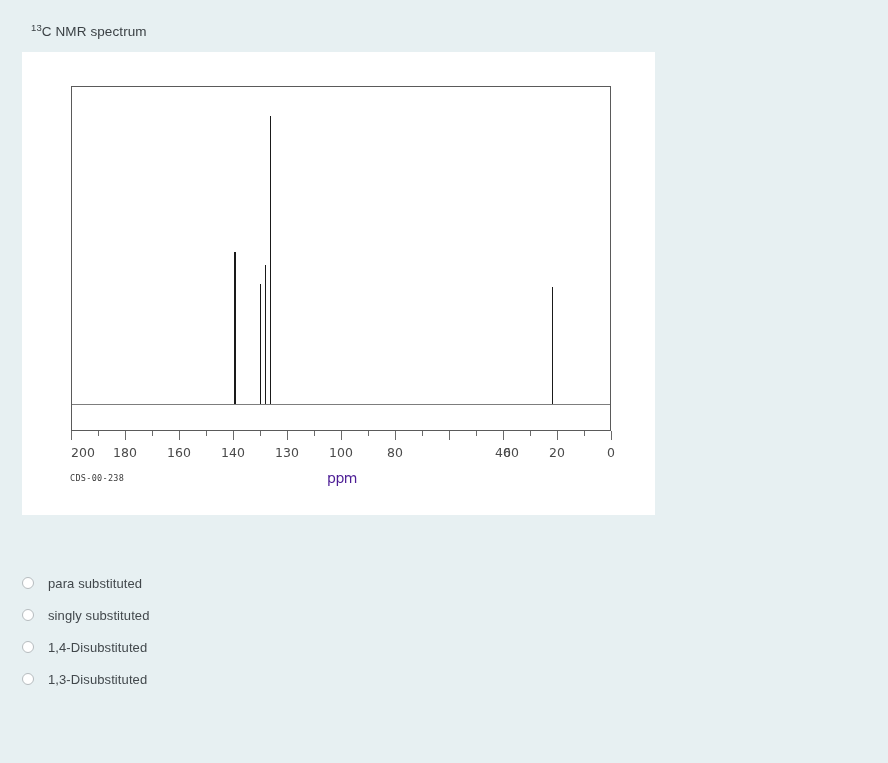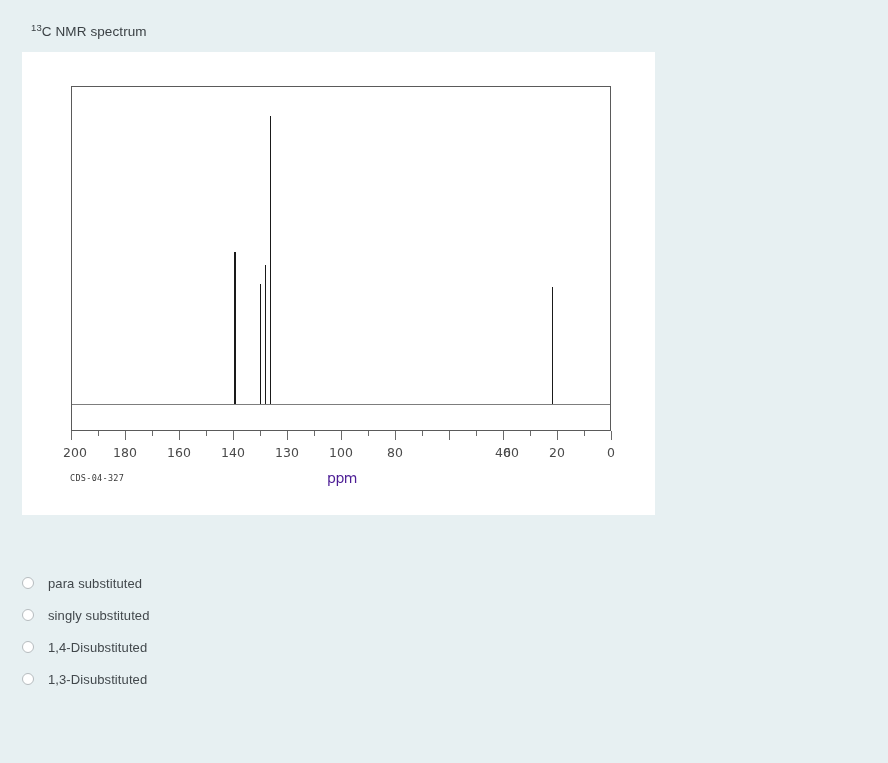--- a/index.html
+++ b/index.html
@@ -205,34 +205,34 @@
     <div class="tick minor" style="left: 135px;"></div>
     <div class="tick minor" style="left: 189px;"></div>
     <div class="tick minor" style="left: 243px;"></div>
     <div class="tick minor" style="left: 297px;"></div>
     <div class="tick minor" style="left: 351px;"></div>
     <div class="tick minor" style="left: 405px;"></div>
     <div class="tick minor" style="left: 459px;"></div>
     <div class="tick minor" style="left: 513px;"></div>
   </div>
 <div id="axis-labels">
-    <div class="axis-label" style="left: 4px; text-align: center;">200</div>
+    <div class="axis-label" style="left: 12px; text-align: center;">200</div>
     <div class="axis-label" style="left: 54px;">180</div>
     <div class="axis-label" style="left: 108px;">160</div>
     <div class="axis-label" style="left: 162px;">140</div>
     <div class="axis-label" style="left: 216px;">130</div>
     <div class="axis-label" style="left: 270px;">100</div>
     <div class="axis-label" style="left: 324px;">80</div>
     <div class="axis-label" style="left: 396px; margin-left: 44px;">60</div>
     <div class="axis-label" style="left: 432px;">40</div>
     <div class="axis-label" style="left: 486px;">20</div>
     <div class="axis-label" style="left: 540px;">0</div>
   </div>
 <div id="axis-unit">ppm</div>
-<div id="spectrum-code">CDS-04-327</div>
+<div id="spectrum-code">CDS-00-238</div>
 
 <div id="answer-options">
     <div class="option-row">
       <span class="radio"></span>
       <span class="option-label">para substituted</span>
     </div>
     <div class="option-row">
       <span class="radio"></span>
       <span class="option-label">singly substituted</span>
     </div>

